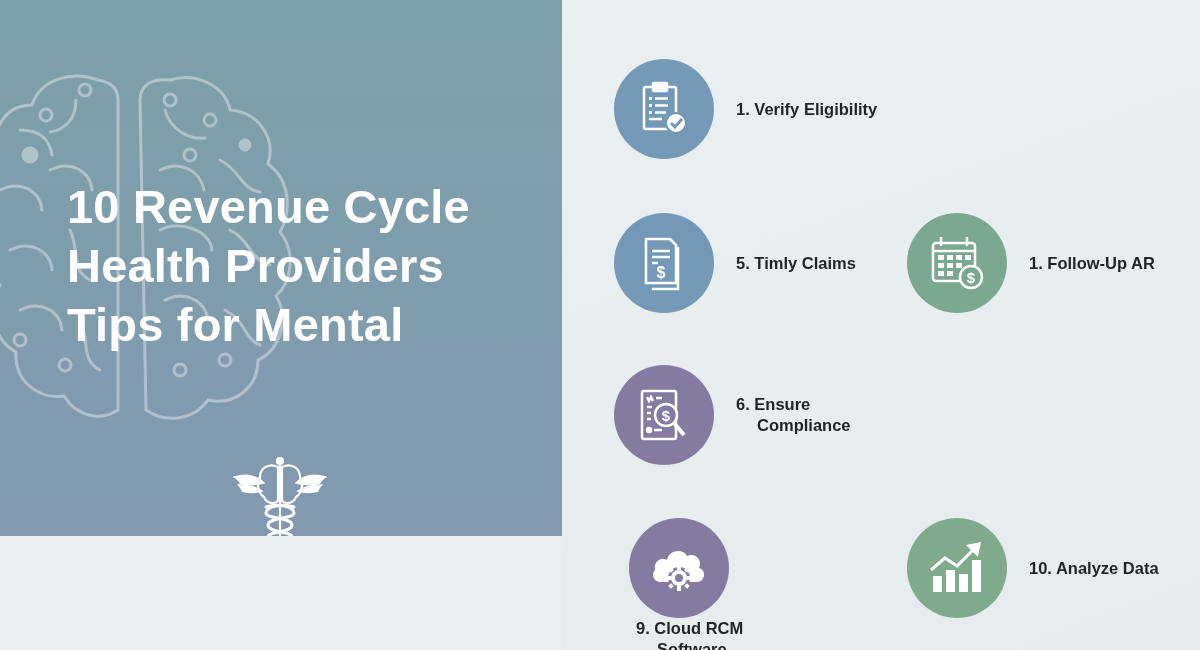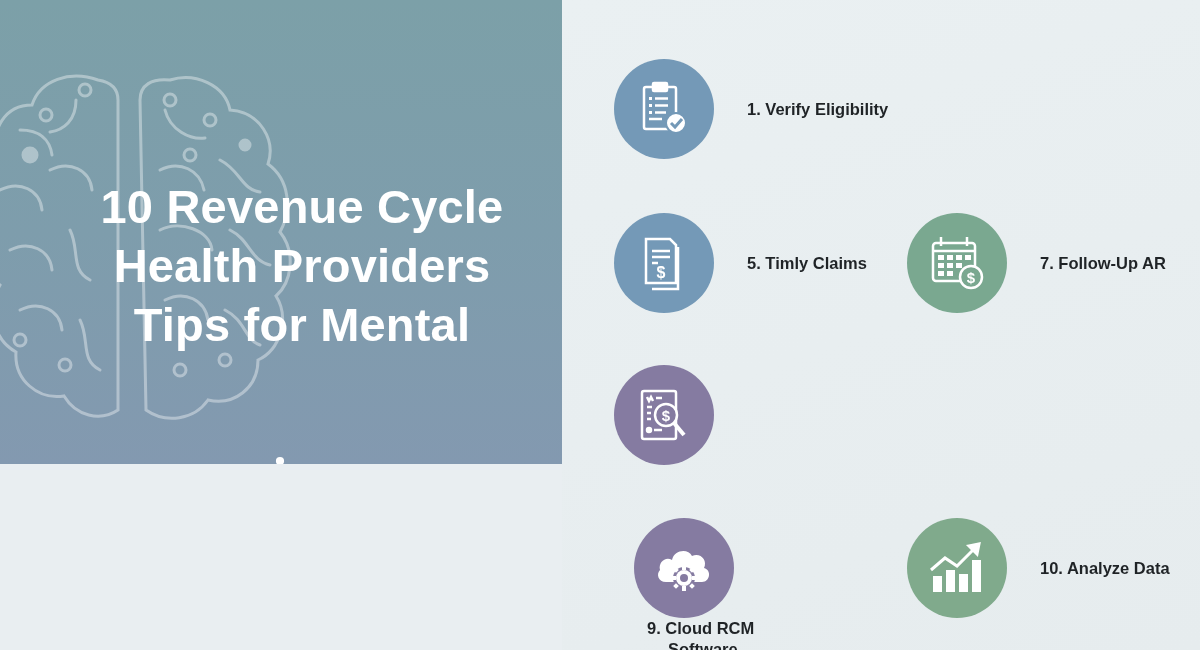--- a/index.html
+++ b/index.html
@@ -1,23 +1,22 @@
 <!DOCTYPE html>
 <html><head>
 <meta charset="utf-8">
 <style>
   * { box-sizing: border-box; margin: 0; padding: 0; }
   html, body { width: 1200px; height: 650px; overflow: hidden; }
   body { position: relative; font-family: "Liberation Sans", "DejaVu Sans", sans-serif; background: #e9eef1; }
 
   .left-panel {
-    position: absolute; left: 0; top: 0; width: 562px; height: 464px;
+    position: absolute; left: 0; top: 0; width: 562px; height: 536px;
     background: linear-gradient(180deg, #7ca0a8 0%, #7e9dac 50%, #8399b0 100%);
     overflow: hidden;
-    text-align: center;
   }
   .brain-bg { position: absolute; left: -20px; top: 60px; width: 340px; height: 400px; opacity: 0.38; }
   .title {
     position: absolute; left: 67px; top: 177px; width: 470px;
     color: #ffffff; font-weight: 700; font-size: 47px; line-height: 59px;
     letter-spacing: 0.2px;
   }
   .title span { display: block; }
   .caduceus { position: absolute; left: 230px; top: 455px; width: 100px; height: 100px; }
 
@@ -25,21 +24,21 @@
     position: absolute; left: 562px; top: 0; width: 638px; height: 650px;
     background: linear-gradient(160deg, #eaf0f2 0%, #e6ecee 100%);
   }
   .tip { position: absolute; display: flex; align-items: center; }
   .circle {
     width: 100px; height: 100px; border-radius: 50%;
     display: flex; align-items: center; justify-content: center; flex-shrink: 0;
   }
   .circle svg { width: 64px; height: 64px; }
   .label {
-    margin-left: 33px; font-weight: 700; font-size: 16.5px; color: #1f2326;
+    margin-left: 22px; font-weight: 700; font-size: 16.5px; color: #1f2326;
     line-height: 21px;
   }
   .label .line2 { display: block; padding-left: 21px; }
 </style>
 </head>
 <body>
 
 <div class="left-panel">
   <svg class="brain-bg" viewBox="0 0 340 400" fill="none" stroke="#ffffff" stroke-width="3" stroke-linecap="round">
 
@@ -146,38 +145,42 @@
           <rect x="13" y="32" width="6" height="5"></rect>
             <rect x="22" y="32" width="6" height="5"></rect>
             <rect x="31" y="32" width="6" height="5"></rect>
           <rect x="13" y="40" width="6" height="5"></rect>
             <rect x="22" y="40" width="6" height="5"></rect>
         </g>
         <circle cx="46" cy="46" r="11" fill="#7aa890"></circle>
         <text x="46" y="52" font-family="Liberation Sans, sans-serif" font-size="15" font-weight="700" fill="#ffffff" stroke="none" text-anchor="middle">$</text>
       </svg>
     </div>
-    <div class="label">7. Follow-Up AR</div>
+    <div class="label">1. Follow-Up AR</div>
   </div>
 
   <div class="tip" style="left:52px; top:365px;">
     <div class="circle" style="background:#857ba1">
       <svg viewBox="0 0 64 64" fill="none" stroke="#ffffff" stroke-width="2.5">
         <rect x="10" y="8" width="34" height="48" rx="2"></rect>
         <path d="M15 14 L17 18 L19 14 L21 18" stroke-width="2.5"></path>
         <line x1="24" y1="15" x2="30" y2="15"></line>
         <line x1="15" y1="24" x2="20" y2="24"></line>
           <line x1="15" y1="30" x2="19" y2="30"></line>
           <line x1="15" y1="36" x2="19" y2="36"></line>
         <circle cx="17" cy="47" r="2" fill="#ffffff"></circle>
           <line x1="22" y1="47" x2="30" y2="47"></line>
         <circle cx="34" cy="32" r="11" fill="#857ba1"></circle>
         <text x="34" y="38" font-family="Liberation Sans, sans-serif" font-size="15" font-weight="700" fill="#ffffff" stroke="none" text-anchor="middle">$</text>
         <line x1="42" y1="40" x2="52" y2="52" stroke-width="4"></line>
       </svg>
+    </div>
+    <div class="label">
+      <span>6. Ensure</span>
+      <span class="line2">Compliance</span>
     </div>
   </div>
 
 
   <div class="tip" style="left:52px; top:518px;flex-direction:column;">
     <div class="circle" style="background:#857ba1">
       <svg viewBox="0 0 64 64" fill="none" stroke="#ffffff" stroke-width="2.5">
         <path d="M14 46 C6 46 4 38 8 34 C6 26 14 20 20 24 C22 14 36 12 40 20 C48 16 56 24 52 32 C60 34 58 46 50 46 Z" fill="#ffffff" stroke="none"></path>
         <circle cx="32" cy="42" r="11" fill="#857ba1" stroke="none"></circle>
         <g fill="#ffffff" stroke="none">

